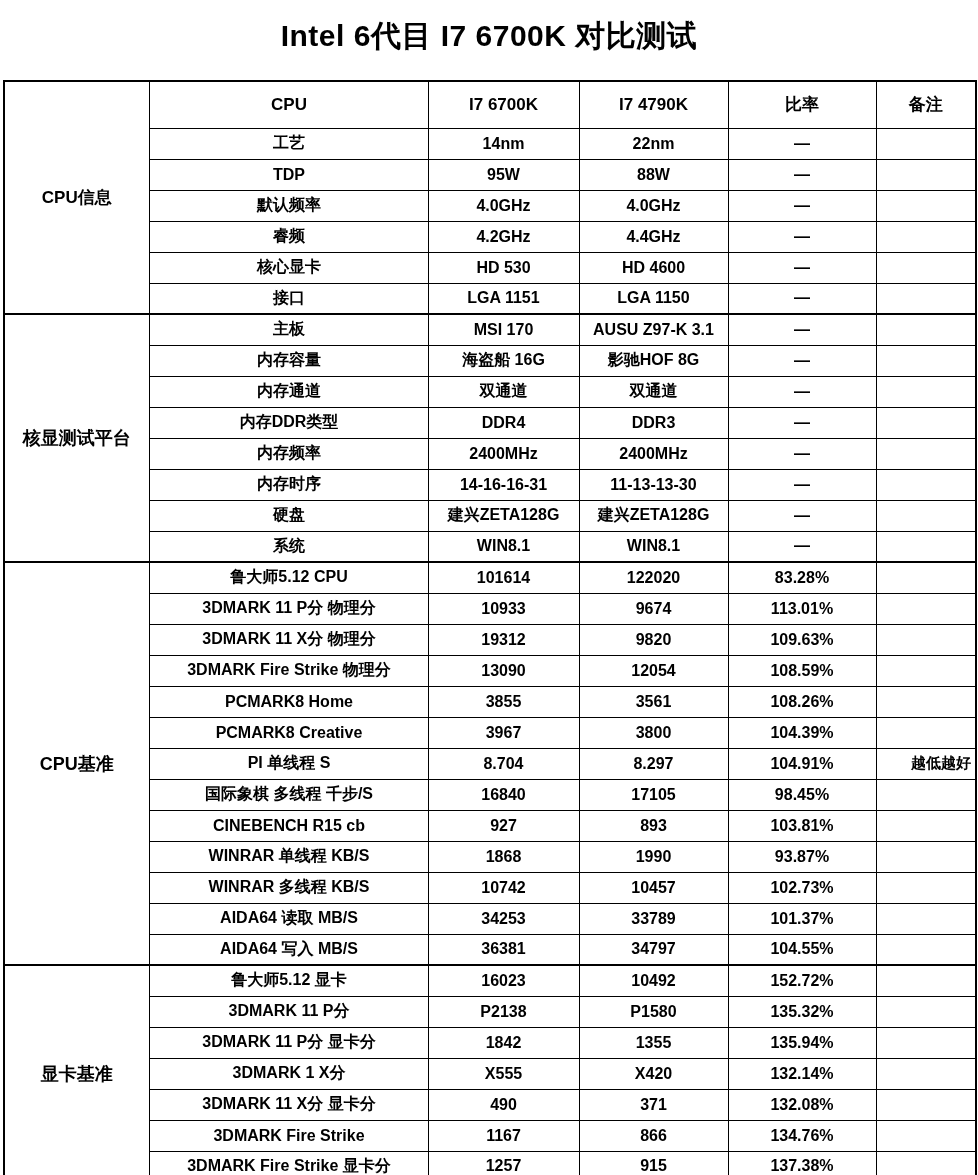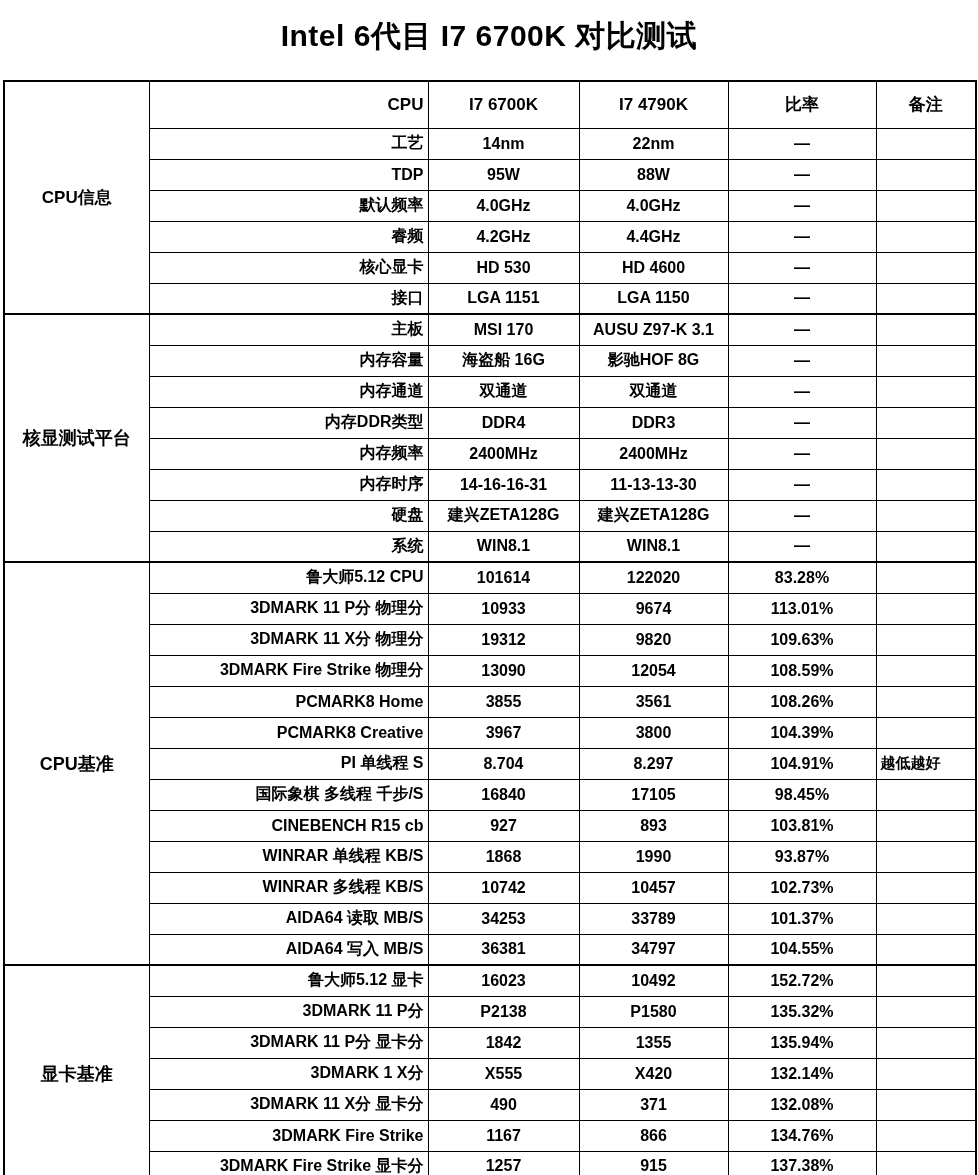--- a/index.html
+++ b/index.html
@@ -43,23 +43,23 @@
     border: 1px solid #000;
     font-weight: bold;
     font-size: 16px;
     padding: 0 4px;
     overflow: hidden;
     white-space: nowrap;
     vertical-align: middle;
   }
   tr.header-row td { font-size: 17px; }
   td.group-cell { text-align: center; font-size: 18px; }
-  td.label-cell { text-align: right; padding-left: 5px; }
+  td.label-cell { text-align: center; padding-left: 5px; }
   td.val-cell   { text-align: center; }
-  td.note-cell  { text-align: left; font-size: 15px; }
+  td.note-cell  { text-align: right; font-size: 15px; }
   tr.section-top td { border-top-width: 2px; }
 </style>
 </head>
 <body>
 
 <div class="page">
 
   <h1 class="page-title">Intel 6代目  I7 6700K  对比测试</h1>
 
   <table class="bench">

